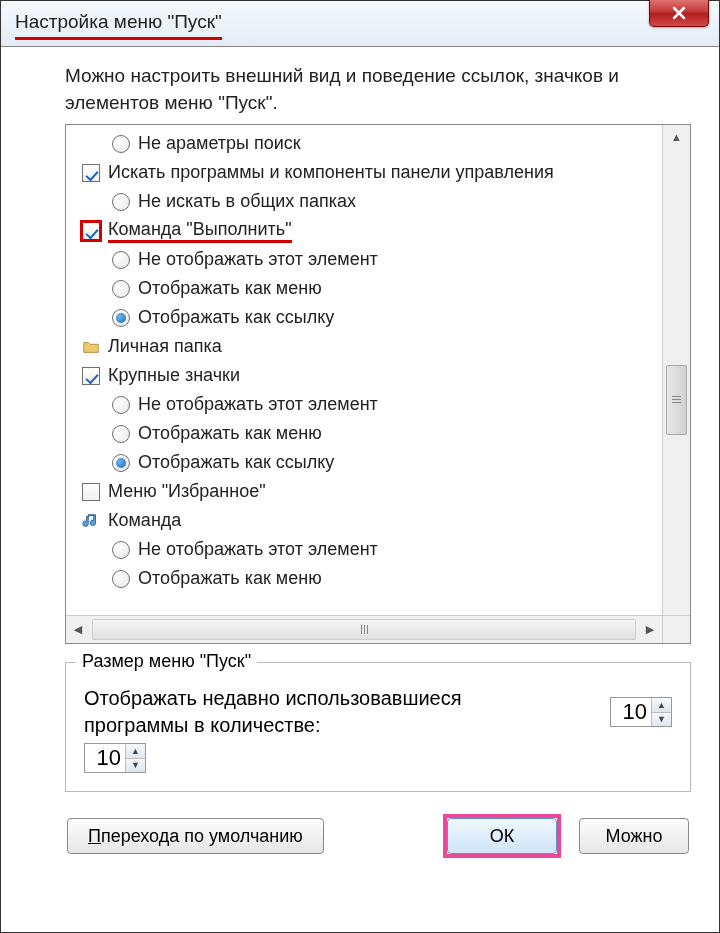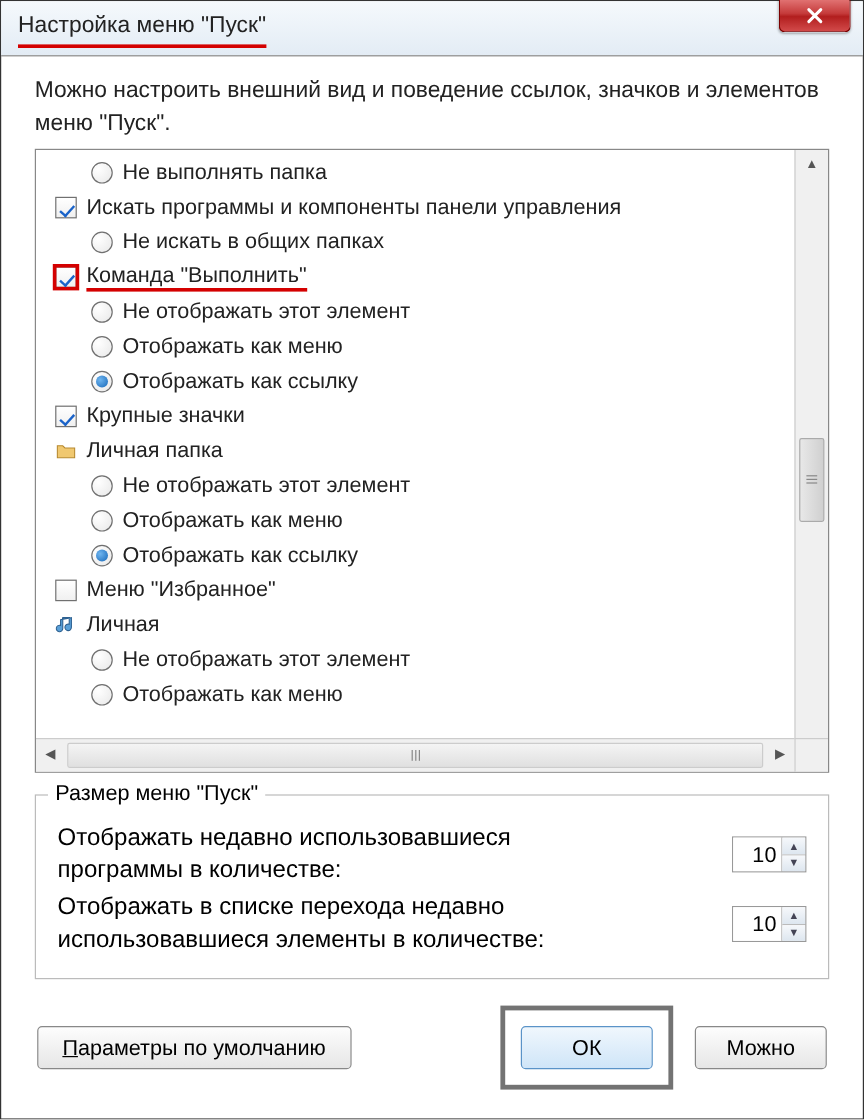--- a/index.html
+++ b/index.html
@@ -47,20 +47,21 @@
     border-top: none;
     border-radius: 0 0 5px 5px;
     display: flex;
     align-items: center;
     justify-content: center;
     box-shadow: 0 1px 2px rgba(0,0,0,.3);
   }
   .close-btn svg { width: 16px; height: 16px; }
   .content {
     padding: 16px 28px 10px 28px;
+    margin-left: 36px;
   }
   .description {
     font-size: 19px;
     color: #222;
     line-height: 1.4;
     margin-bottom: 8px;
   }
   .listbox-wrap {
     border: 1px solid #888;
     height: 520px;
@@ -241,21 +242,21 @@
     display: flex;
     align-items: center;
     border: 1px solid #999;
     height: 30px;
   }
   .spinner input {
     width: 40px;
     height: 28px;
     border: none;
     text-align: right;
-    font-size: 18px;
+    font-size: 22px;
     padding-right: 4px;
     outline: none;
   }
   .spinner .spin-btns {
     width: 20px;
     height: 28px;
     display: flex;
     flex-direction: column;
     border-left: 1px solid #bbb;
   }
@@ -284,22 +285,22 @@
     display: flex;
     align-items: center;
     justify-content: center;
     min-width: 110px;
   }
   .btn.default {
     background: linear-gradient(to bottom, #f0f7fd, #cfe5f8);
     border-color: #5a93c8;
   }
   .btn-ok-wrap {
-    border: 4px solid #737373;
-    padding: 13px;
+    border: 4px solid #ec4899;
+    padding: 0;
     display: inline-block;
   }
   .button-row .right-btns {
     display: flex;
     gap: 18px;
     align-items: center;
   }
   .underline-letter { text-decoration: underline; }
   .tri { font-size: 11px; line-height: 1; }
 </style>
@@ -318,21 +319,21 @@
 
   <div class="content">
     <div class="description">Можно настроить внешний вид и поведение ссылок, значков и элементов меню "Пуск".</div>
 
     <div class="listbox-wrap">
       <div class="listbox" id="listbox">
           <div class="row level1">
             <div class="control">
               <div class="radio"></div>
             </div>
-            <span>Не выполнять папка</span>
+            <span>Не араметры поиск</span>
           </div>
           <div class="row level0">
             <div class="control">
               <div class="checkbox checked"></div>
             </div>
             <span>Искать программы и компоненты панели управления</span>
           </div>
           <div class="row level1">
             <div class="control">
               <div class="radio"></div>
@@ -355,35 +356,35 @@
             <div class="control">
               <div class="radio"></div>
             </div>
             <span>Отображать как меню</span>
           </div>
           <div class="row level1">
             <div class="control">
               <div class="radio selected"></div>
             </div>
             <span>Отображать как ссылку</span>
-          </div>
-          <div class="row level0">
-            <div class="control">
-              <div class="checkbox checked"></div>
-            </div>
-            <span>Крупные значки</span>
           </div>
           <div class="row level0">
             <div class="control">
               <svg width="18" height="18" viewBox="0 0 20 20">
                 <path d="M2 5 h5 l2 2 h9 v9 h-16 z" fill="#f0c870" stroke="#b88a30"></path>
               </svg>
             </div>
             <span>Личная папка</span>
           </div>
+          <div class="row level0">
+            <div class="control">
+              <div class="checkbox checked"></div>
+            </div>
+            <span>Крупные значки</span>
+          </div>
           <div class="row level1">
             <div class="control">
               <div class="radio"></div>
             </div>
             <span>Не отображать этот элемент</span>
           </div>
           <div class="row level1">
             <div class="control">
               <div class="radio"></div>
             </div>
@@ -400,21 +401,21 @@
               <div class="checkbox"></div>
             </div>
             <span>Меню "Избранное"</span>
           </div>
           <div class="row level0">
             <div class="control">
               <svg width="18" height="18" viewBox="0 0 20 20">
                 <path d="M7 3 v10 a3 3 0 1 1 -2 -2.8 V5 l10 -2 v9 a3 3 0 1 1 -2 -2.8 V3 z" fill="#5aa0d8" stroke="#2d6090"></path>
               </svg>
             </div>
-            <span>Личная</span>
+            <span>Команда</span>
           </div>
           <div class="row level1">
             <div class="control">
               <div class="radio"></div>
             </div>
             <span>Не отображать этот элемент</span>
           </div>
           <div class="row level1">
             <div class="control">
               <div class="radio"></div>
@@ -452,34 +453,33 @@
         <div class="group-label">Отображать недавно использовавшиеся программы в количестве:</div>
         <div class="spinner">
           <input value="10" style="">
           <div class="spin-btns">
             <div>▲</div>
             <div>▼</div>
           </div>
         </div>
       </div>
       <div class="group-row">
-        <div class="group-label">Отображать в списке перехода недавно использовавшиеся элементы в количестве:</div>
         <div class="spinner">
           <input value="10" style="">
           <div class="spin-btns">
             <div>▲</div>
             <div>▼</div>
           </div>
         </div>
       </div>
     </div>
 
     <div class="button-row">
       <div class="btn">
-        <span><span class="underline-letter">П</span><span id="defaults-rest">араметры по умолчанию</span></span>
+        <span><span class="underline-letter">П</span><span id="defaults-rest">перехода по умолчанию</span></span>
       </div>
       <div class="right-btns">
         <div class="btn-ok-wrap">
           <div class="btn default">ОК</div>
         </div>
         <div class="btn">Можно</div>
       </div>
     </div>
 
   </div>

